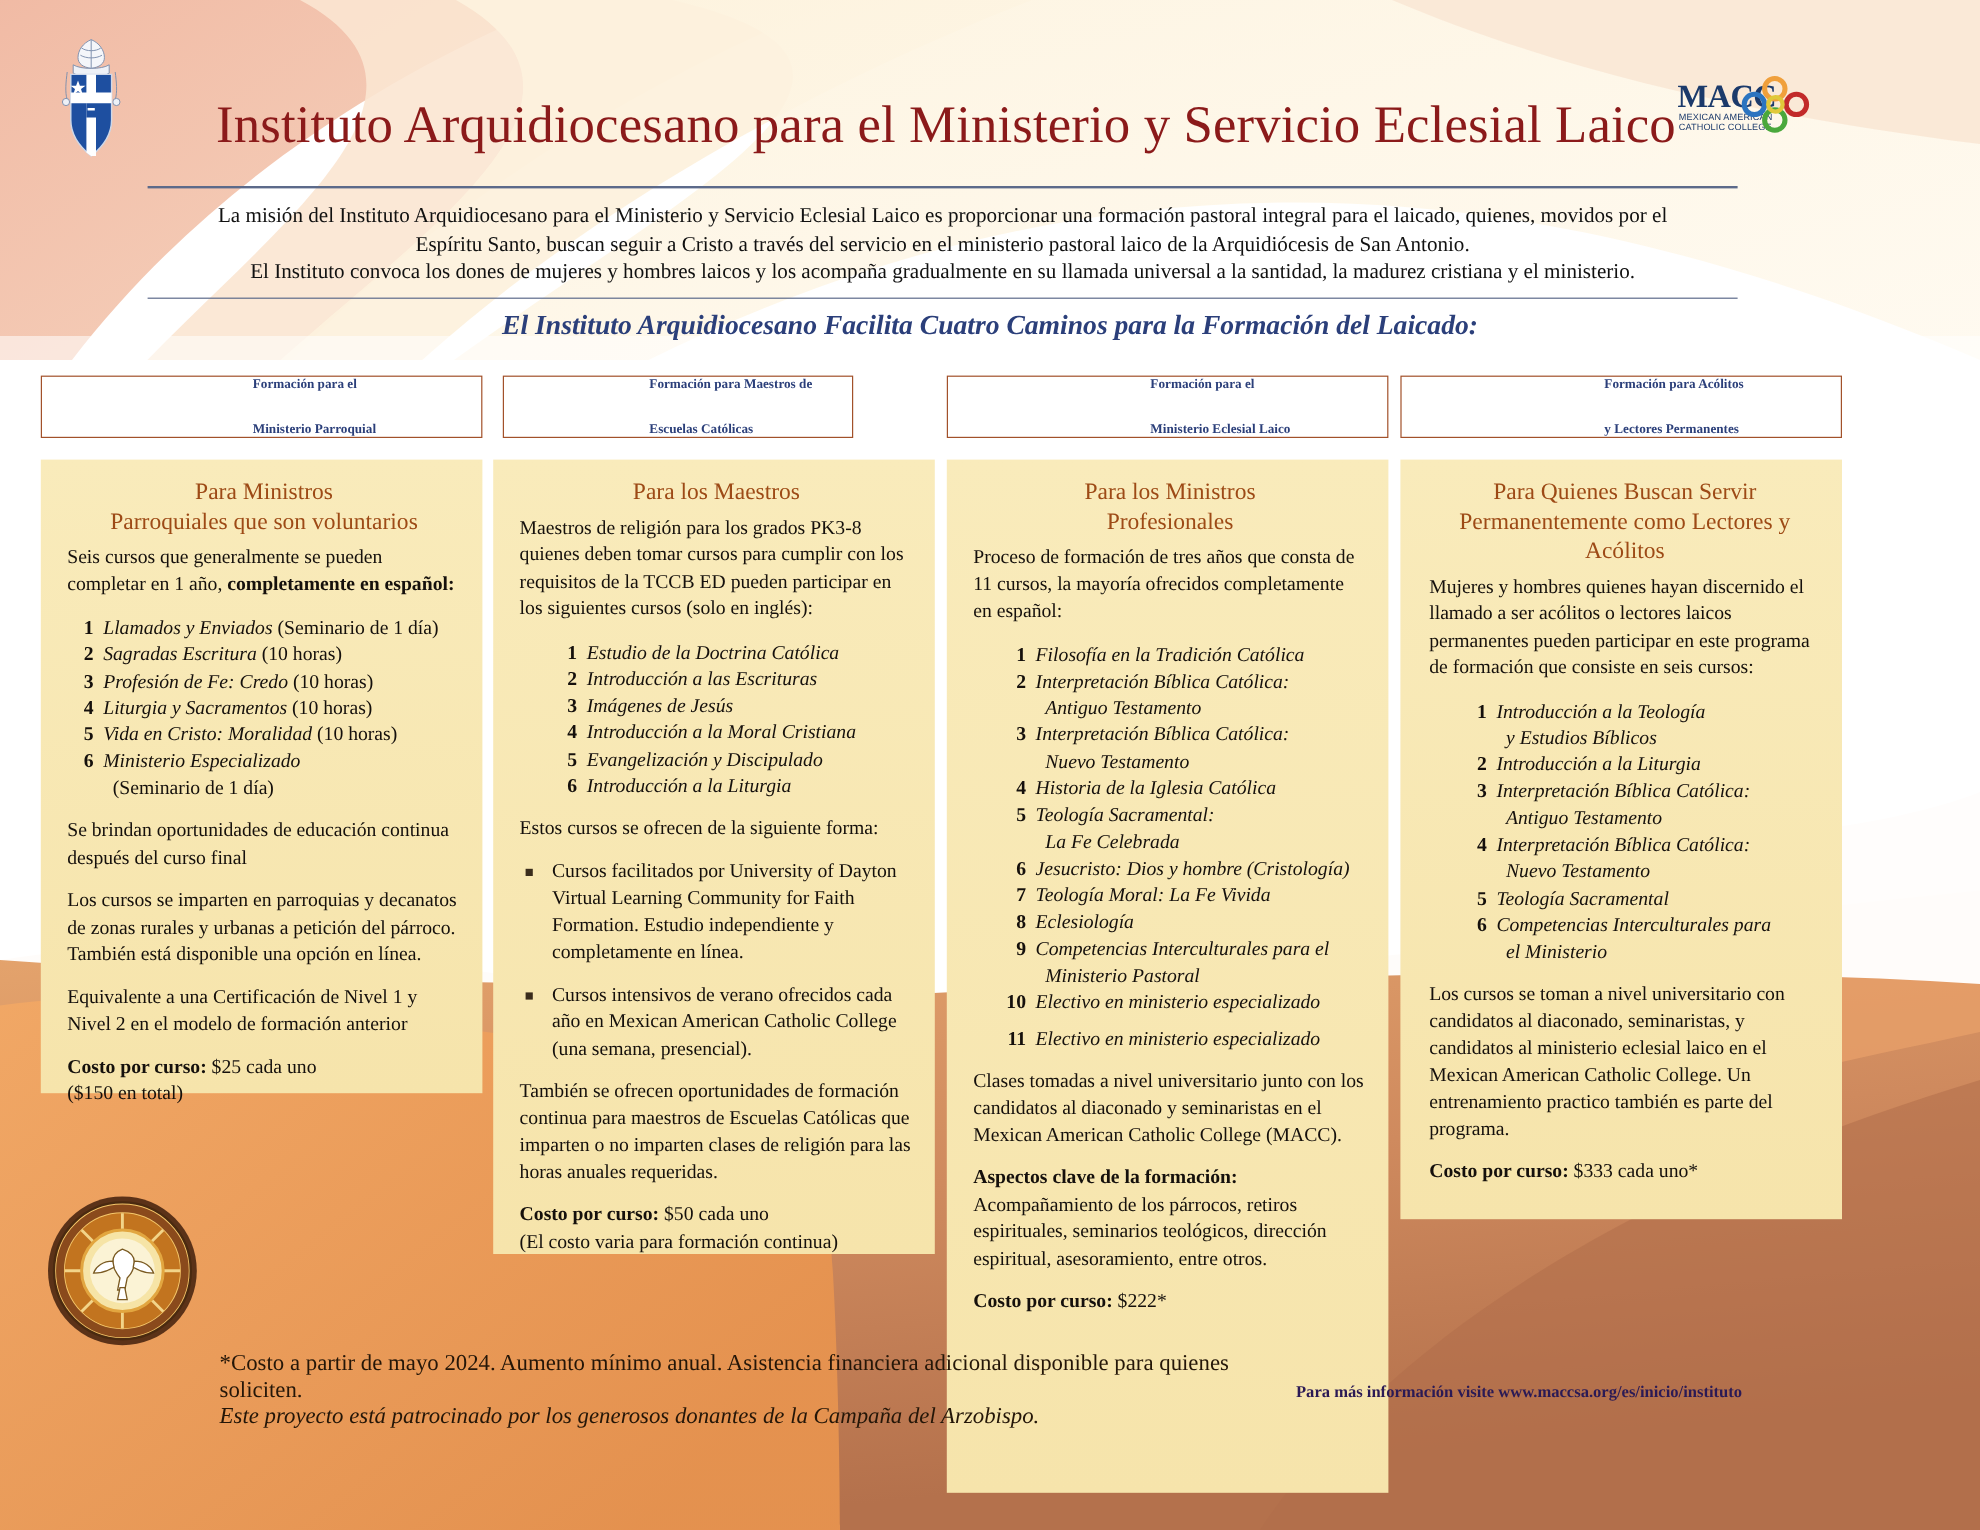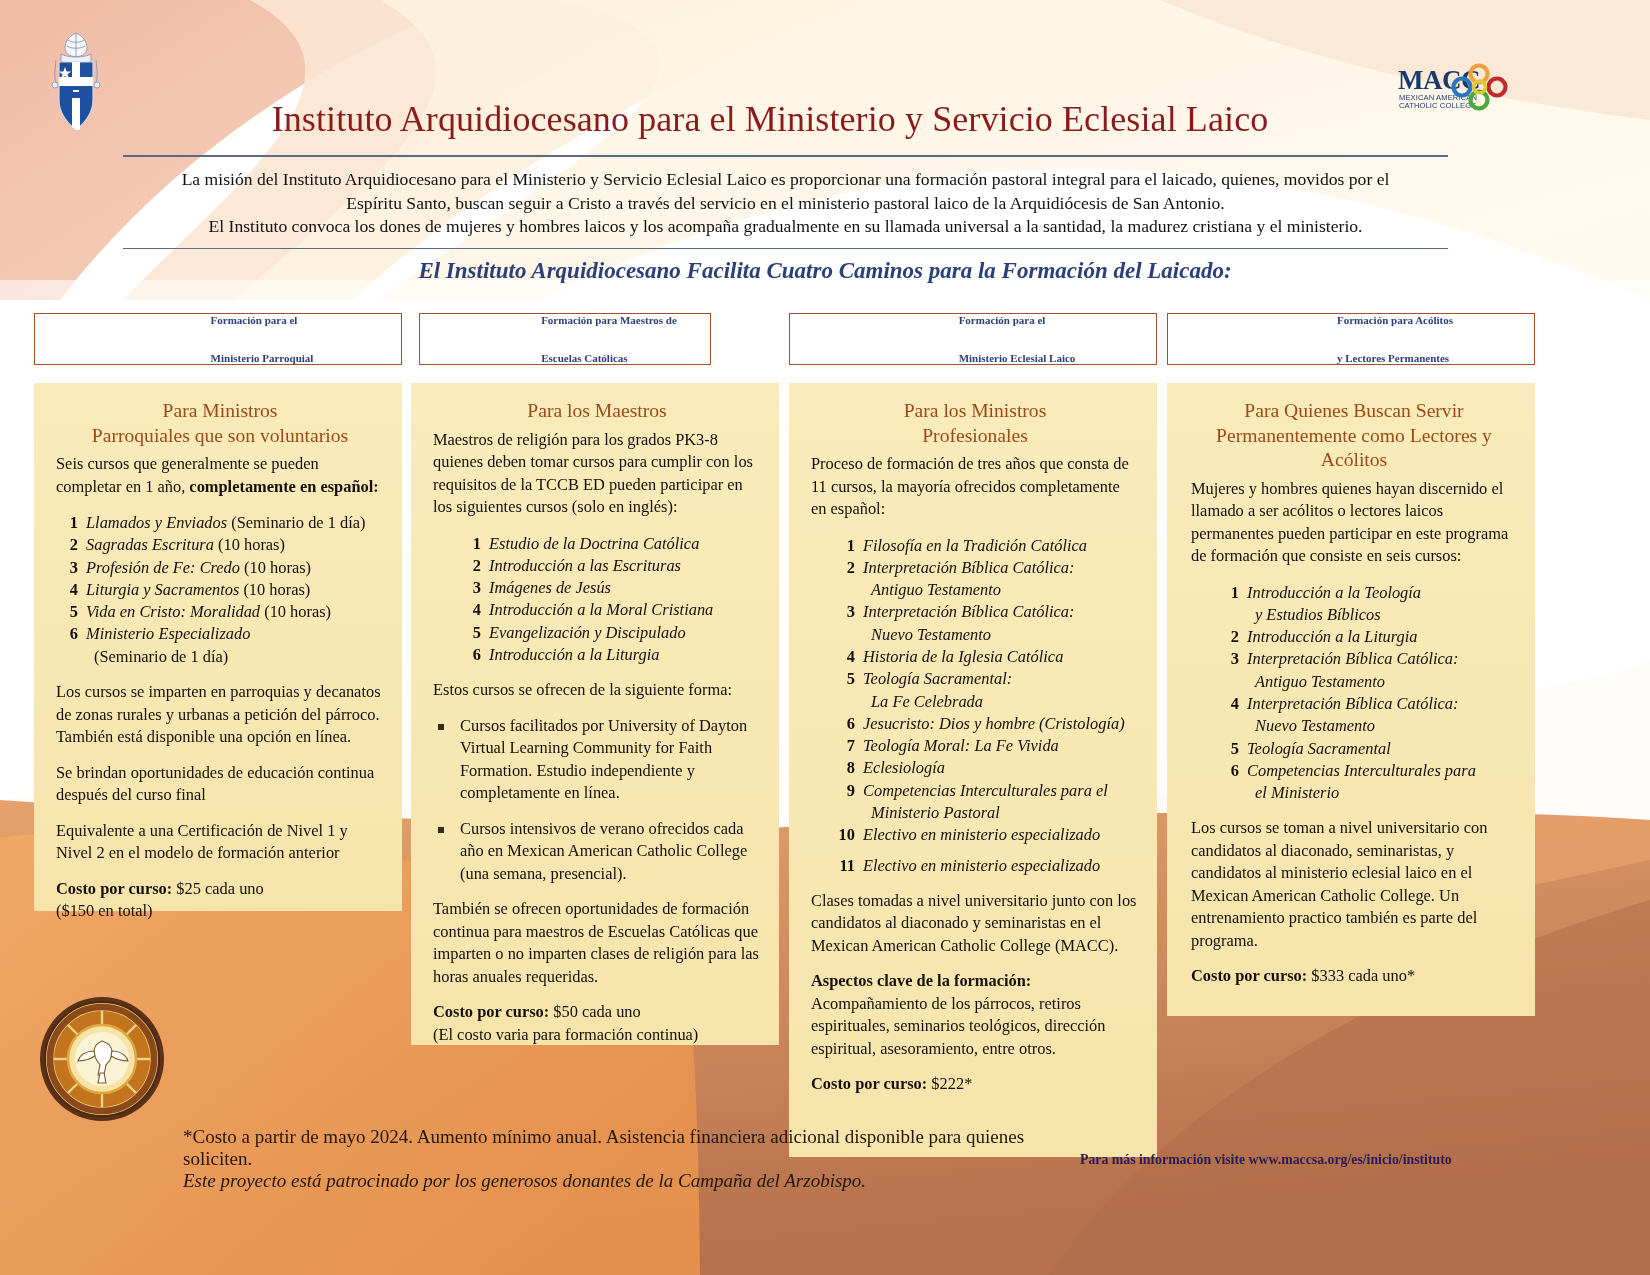--- a/index.html
+++ b/index.html
@@ -17,27 +17,25 @@
   
   .header {
     position: absolute; left: 0; top: 0; width: 1650px; height: 148px;
     z-index: 5;
   }
   .crest {
     position: absolute; left: 43px; top: 30px; width: 66px; height: 104px;
   }
   .main-title {
     position: absolute; left: 180px; top: 78px; width: 1180px;
-    text-align: center;
-    font-size: 36px;
+    font-size: 44px;
     color: #8b1a1a;
     font-family: "Liberation Serif", serif;
     letter-spacing: 0.1px;
     white-space: nowrap;
-    margin-top: 20px;
   }
   .macc-logo {
     position: absolute; left: 1396px; top: 62px; width: 116px; height: 52px;
   }
 
   
   .mission-wrap {
     position: absolute; left: 123px; top: 155px; width: 1325px; z-index: 5;
   }
   .rule { height: 2px; background: #5c6a8a; width: 100%; }
@@ -83,21 +81,21 @@
     background: #f7e7b0;
     padding: 16px 18px 14px 22px;
     font-size: 16.4px;
     line-height: 22.5px;
     color: #15100c;
   }
   .cb1 { left: 34px;   top: 383px; width: 368px; height: 528px;
          background: linear-gradient(180deg,#f9ebbb 0%, #f6e4ab 100%); }
   .cb2 { left: 411px;  top: 383px; width: 368px; height: 662px;
          background: linear-gradient(180deg,#f9ebbb 0%, #f6e4ab 100%); }
-  .cb3 { left: 789px;  top: 383px; width: 368px; height: 774px;
+  .cb3 { left: 789px;  top: 383px; width: 368px; height: 861px;
          background: linear-gradient(180deg,#f9ebbb 0%, #f6e4ab 100%); }
   .cb4 { left: 1167px; top: 383px; width: 368px; height: 633px;
          background: linear-gradient(180deg,#f9ebbb 0%, #f6e4ab 100%); padding-left: 24px; }
 
   .sub-head {
     text-align: center;
     font-size: 19.6px;
     line-height: 24.5px;
     color: #9d4a16;
     margin-bottom: 5px;
@@ -286,22 +284,22 @@
   </div>
   <div class="para tight"><span>Seis cursos que generalmente se pueden completar en 1 año, </span><b>completamente en español:</b></div>
   <ol class="courses">
     <li><span class="num">1</span><span>Llamados y Enviados</span><span class="plain"> (Seminario de 1 día)</span></li>
     <li><span class="num">2</span><span>Sagradas Escritura</span><span class="plain"> (10 horas)</span></li>
     <li><span class="num">3</span><span>Profesión de Fe: Credo</span><span class="plain"> (10 horas)</span></li>
     <li><span class="num">4</span><span>Liturgia y Sacramentos</span><span class="plain"> (10 horas)</span></li>
     <li><span class="num">5</span><span>Vida en Cristo: Moralidad</span><span class="plain"> (10 horas)</span></li>
     <li><span class="num">6</span><span>Ministerio Especializado</span><span class="cont plain">(Seminario de 1 día)</span></li>
   </ol>
+  <div class="para">Se brindan oportunidades de educación continua después del curso final</div>
   <div class="para">Los cursos se imparten en parroquias y decanatos de zonas rurales y urbanas a petición del párroco. También está disponible una opción en línea.</div>
-  <div class="para">Se brindan oportunidades de educación continua después del curso final</div>
   <div class="para">Equivalente a una Certificación de Nivel 1 y Nivel 2 en el modelo de formación anterior</div>
   <div class="para tight"><b>Costo por curso:</b><span> $25 cada uno</span></div>
   <div class="para tight">($150 en total)</div>
 </div>
 
 <div class="colbody cb2">
   <div class="sub-head">
     <span>Para los Maestros</span>
   </div>
   <div class="para tight">Maestros de religión para los grados PK3-8 quienes deben tomar cursos para cumplir con los requisitos de la TCCB ED pueden participar en los siguientes cursos (solo en inglés):</div>

